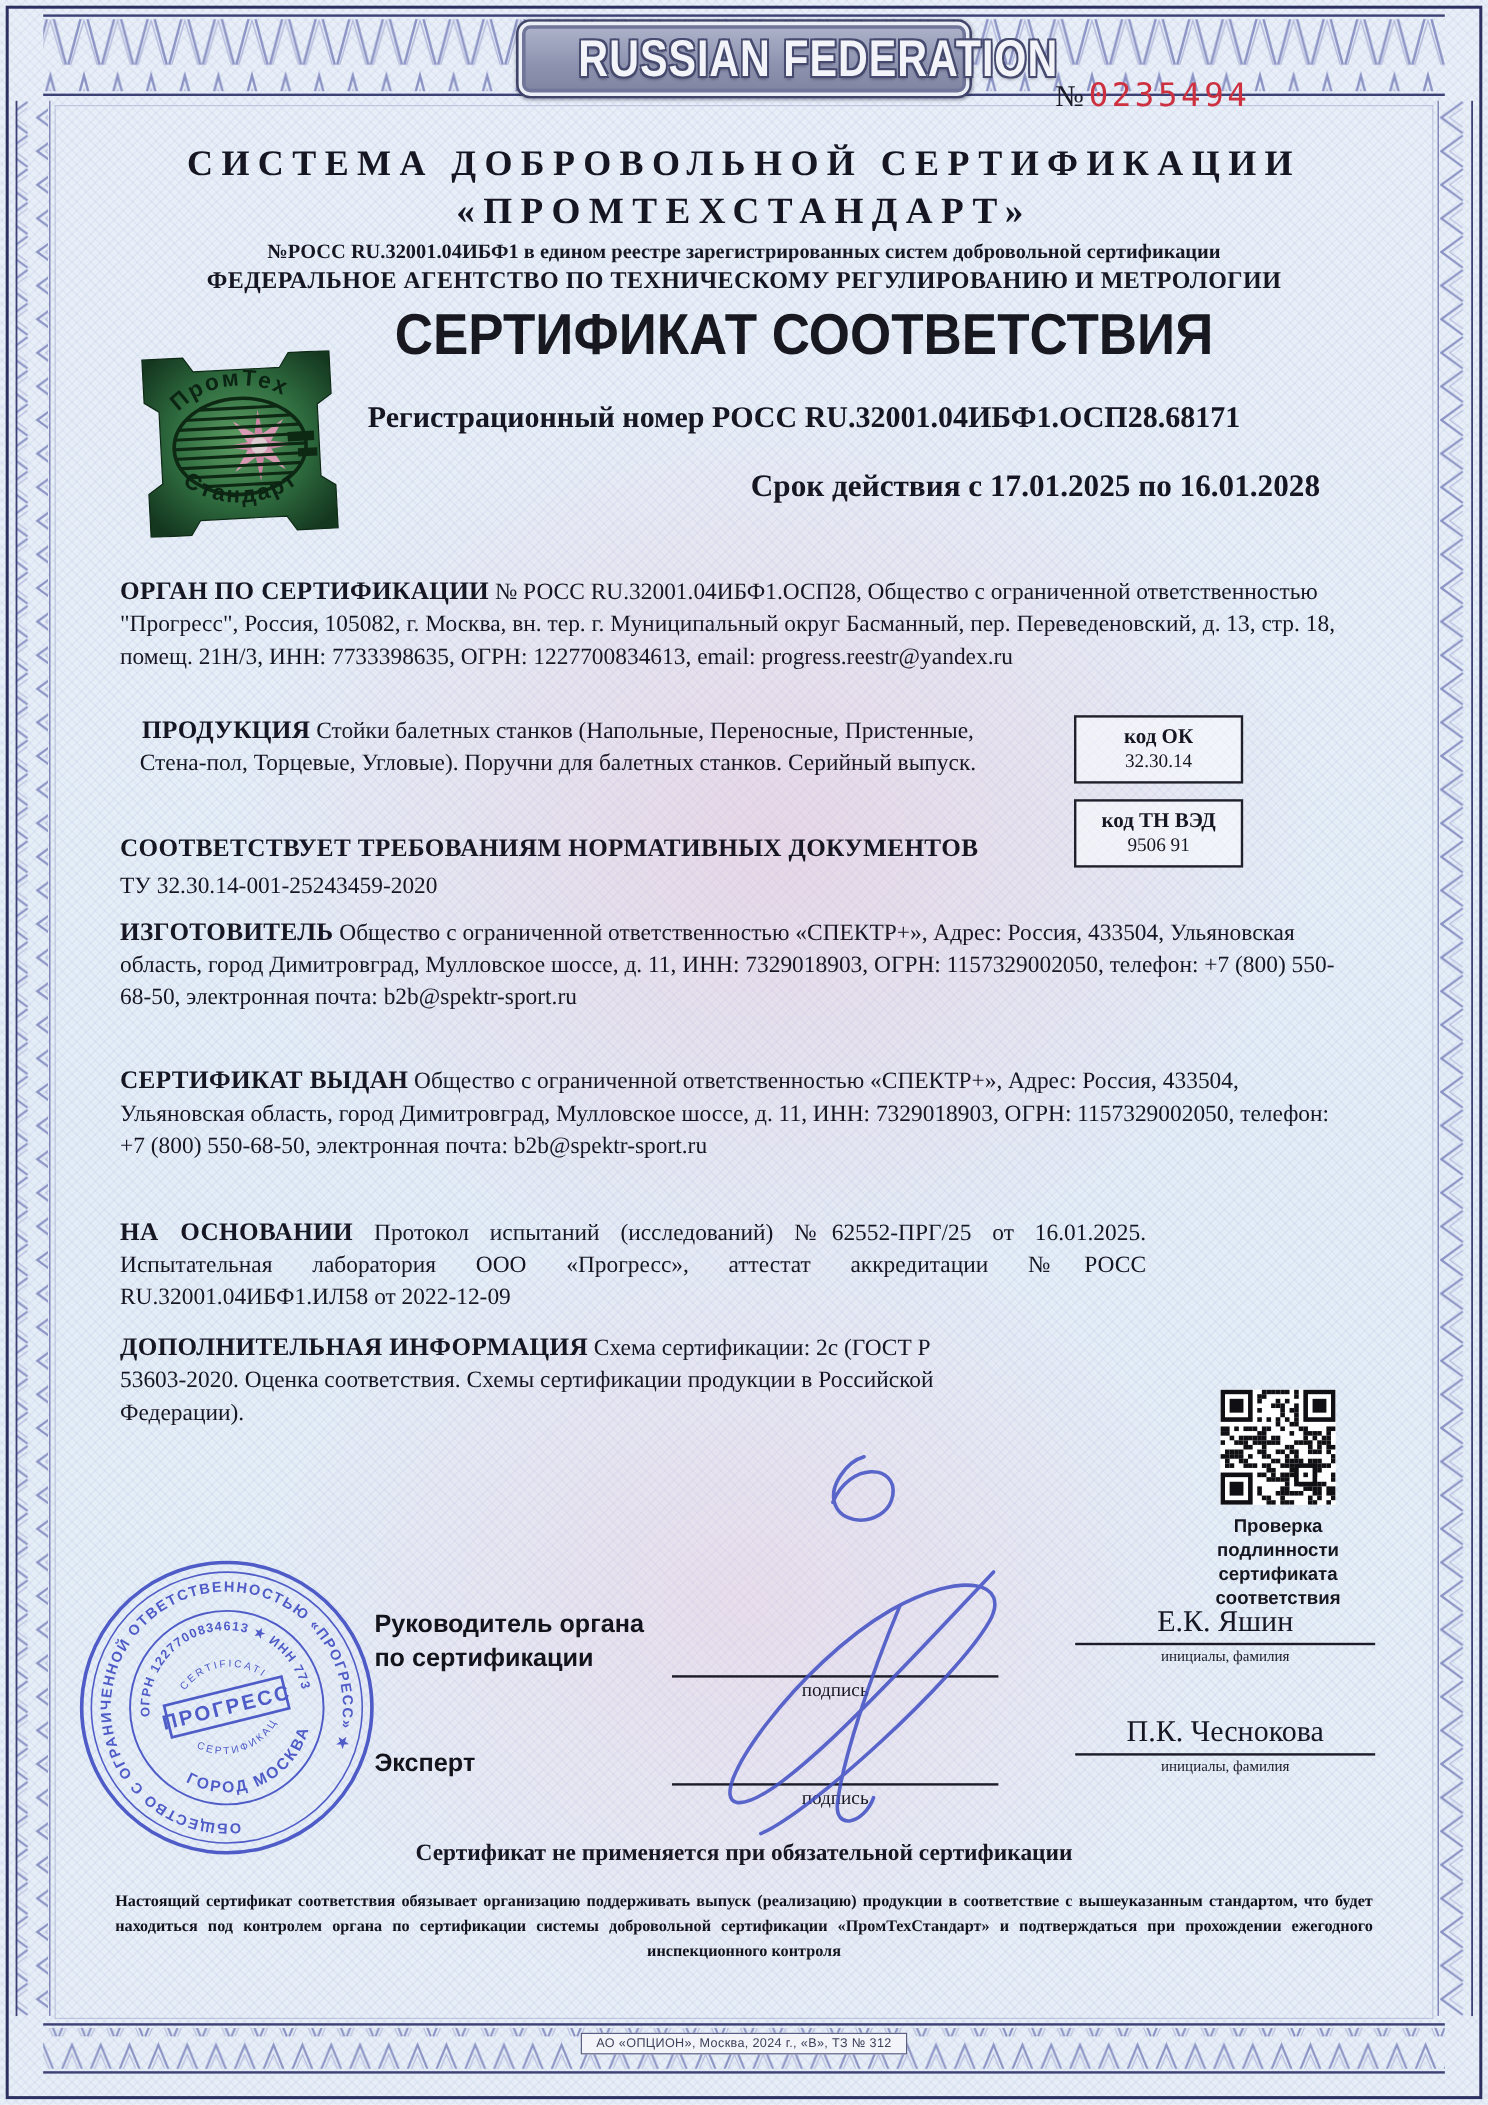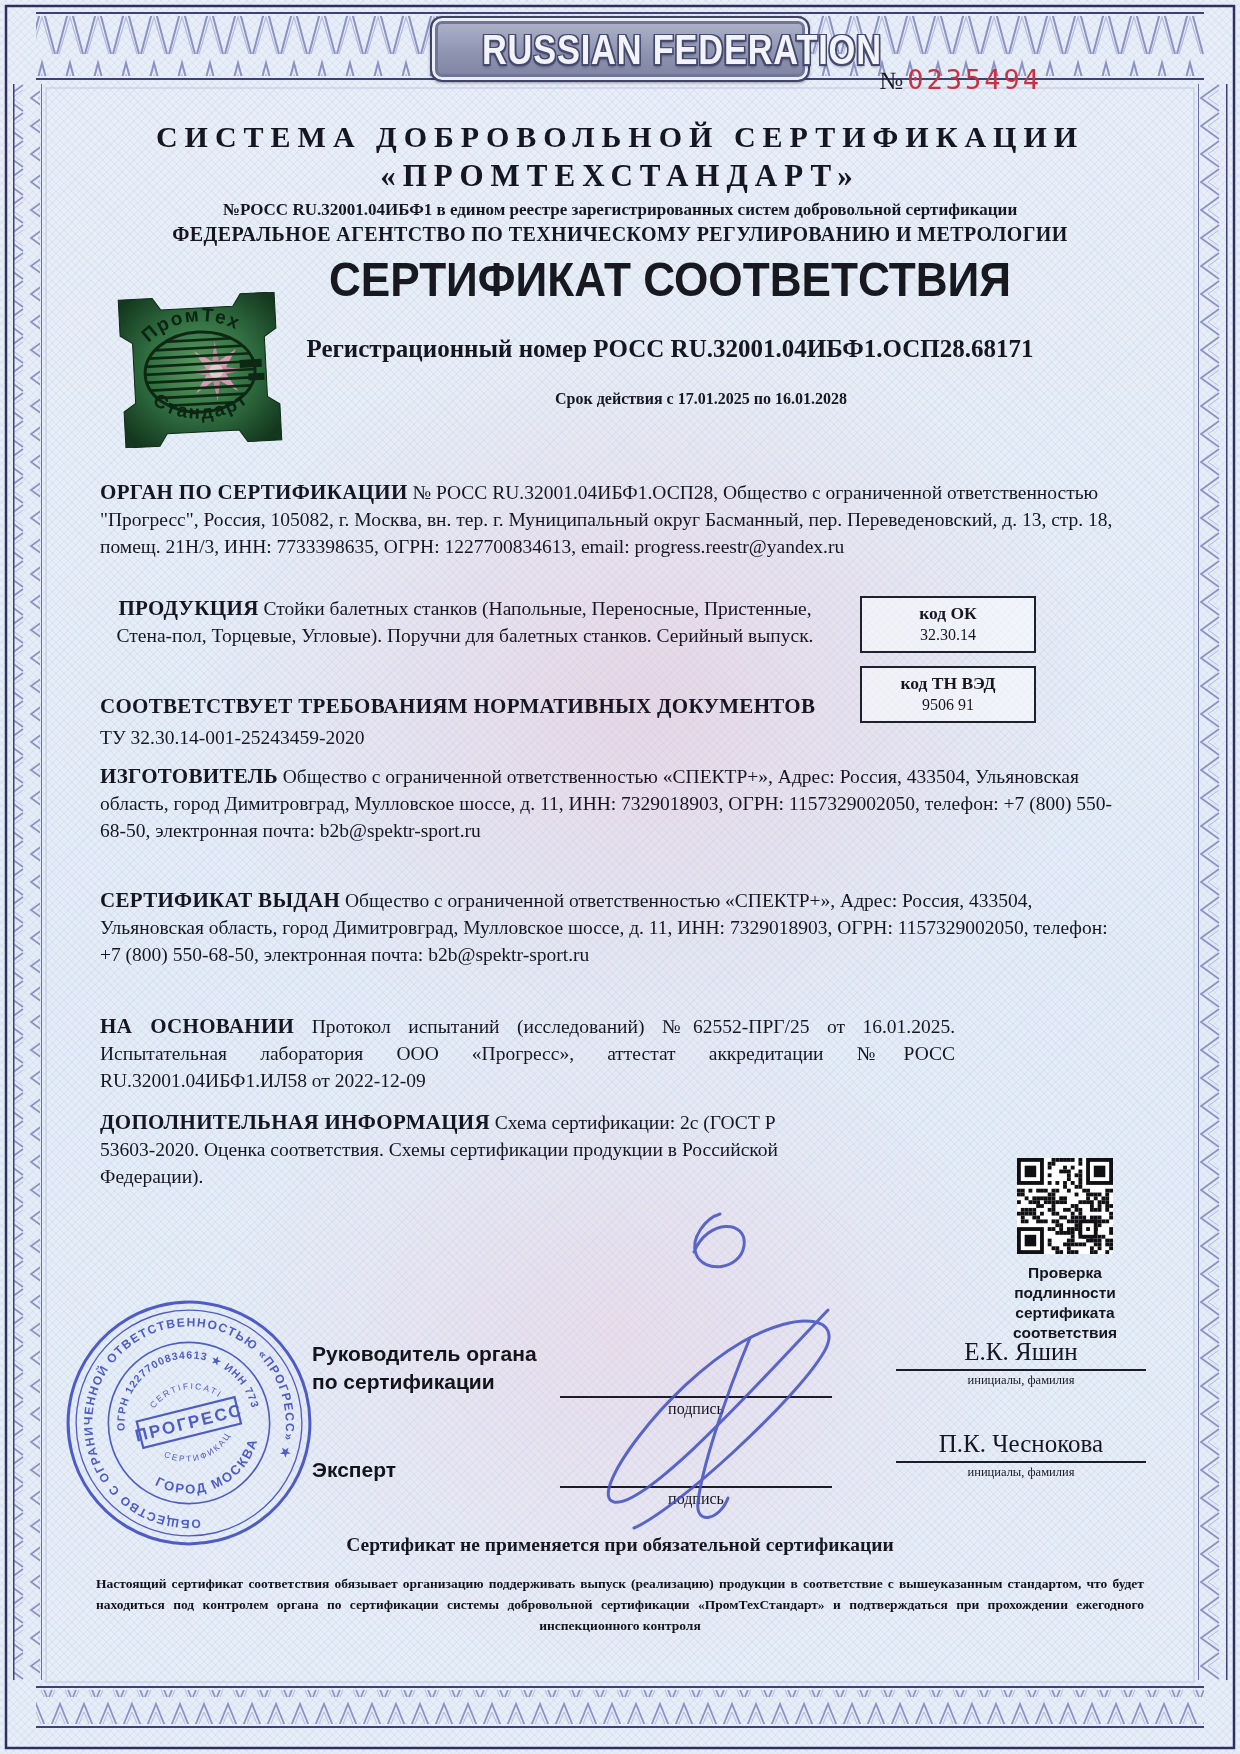--- a/index.html
+++ b/index.html
@@ -33,32 +33,32 @@
   .hdr{position:absolute;left:60px;right:60px;top:118px;text-align:center;}
   .hdr .l1{font-size:30px;font-weight:bold;letter-spacing:7px;line-height:1.25;}
   .hdr .l2{font-size:31px;font-weight:bold;letter-spacing:7px;line-height:1.3;}
   .hdr .l3{font-size:17px;font-weight:bold;margin-top:4px;}
   .hdr .l4{font-size:20px;font-weight:bold;margin-top:3px;letter-spacing:.4px;}
 
   .title-block{position:absolute;top:252px;left:240px;right:140px;text-align:center;}
   .doc-title{font-family:"Liberation Sans",sans-serif;font-weight:bold;font-size:48px;color:#181820;
     transform:scaleX(.92);transform-origin:center;white-space:nowrap;}
   .reg-line{margin-top:28px;font-size:25px;font-weight:bold;}
-  .valid-line{margin-top:27px;font-size:16px;font-weight:bold;text-align:center;padding-left:62px;}
+  .valid-line{margin-top:27px;font-size:26px;font-weight:bold;text-align:right;padding-left:62px;}
 
   .holo{position:absolute;left:112px;top:292px;}
 
   .sec{position:absolute;left:100px;right:100px;font-size:19.5px;line-height:1.38;margin:0;}
   .sec b{font-size:21px;letter-spacing:.3px;}
   .sec.w-prod{right:410px;}
   .sec.w-basis{right:285px;text-align:justify;}
   .sec.w-add{right:425px;}
   .tu-line{display:block;margin-top:4px;}
 
-  .codes{position:absolute;top:596px;right:204px;width:176px;display:flex;flex-direction:column;gap:13px;}
+  .codes{position:absolute;top:596px;right:204px;width:141px;display:flex;flex-direction:column;gap:13px;}
   .code-box{border:2px solid #20202c;background:rgba(252,253,255,.55);text-align:center;padding:5px 2px 7px;}
   .code-box .cl{font-weight:bold;font-size:17.5px;display:block;}
   .code-box .cv{font-size:16px;display:block;margin-top:2px;}
 
   .qr-block{position:absolute;top:1158px;right:94px;width:162px;text-align:center;}
   .qr-block svg{display:block;margin:0 auto;background:#fff;}
   .qr-cap{margin-top:9px;font-family:"Liberation Sans",sans-serif;font-weight:bold;font-size:15.5px;line-height:1.3;color:#15151d;}
 
   .sig-area{position:absolute;top:1338px;left:100px;right:94px;height:210px;}
   .role{position:absolute;left:212px;font-family:"Liberation Sans",sans-serif;font-weight:bold;font-size:21px;line-height:1.35;color:#13131b;}
@@ -531,14 +531,17 @@
       <g fill="none" stroke="#4553c4" stroke-width="3" stroke-linecap="round" opacity=".88">
         <path d="M196,62 c 14,-34 54,-32 50,-6 c -4,24 -40,28 -48,8 c -6,-16 10,-36 24,-40"></path>
         <path d="M330,120 C 258,196 148,318 116,312 C 88,306 168,196 244,152 C 304,118 346,128 326,162 C 298,210 178,320 136,338"></path>
         <path d="M252,148 C 226,210 204,278 200,312 c -3,24 22,18 30,-4"></path>
       </g>
     </svg>
   </div>
 
   <div class="notice">Сертификат не применяется при обязательной сертификации</div>
   <div class="fine">Настоящий сертификат соответствия обязывает организацию поддерживать выпуск (реализацию) продукции в соответствие с вышеуказанным стандартом, что будет находиться под контролем органа по сертификации системы добровольной сертификации «ПромТехСтандарт» и подтверждаться при прохождении ежегодного инспекционного контроля</div>
+  <div class="imprint">
+    <span>АО «ОПЦИОН», Москва, 2024 г., «В», ТЗ № 312</span>
+  </div>
 
 </div>
 
 </body></html>

